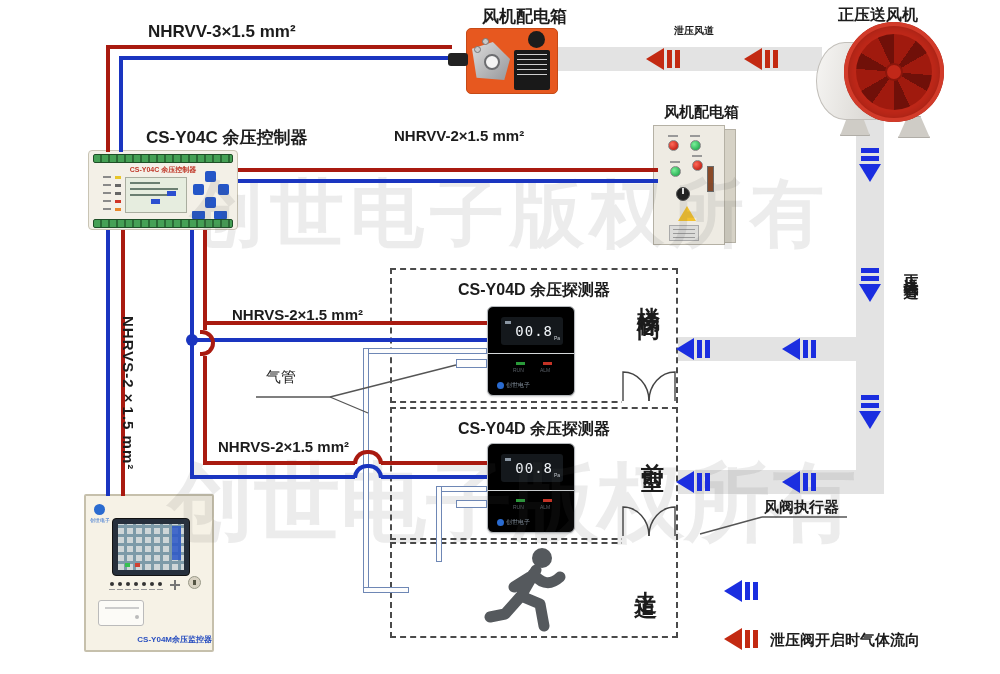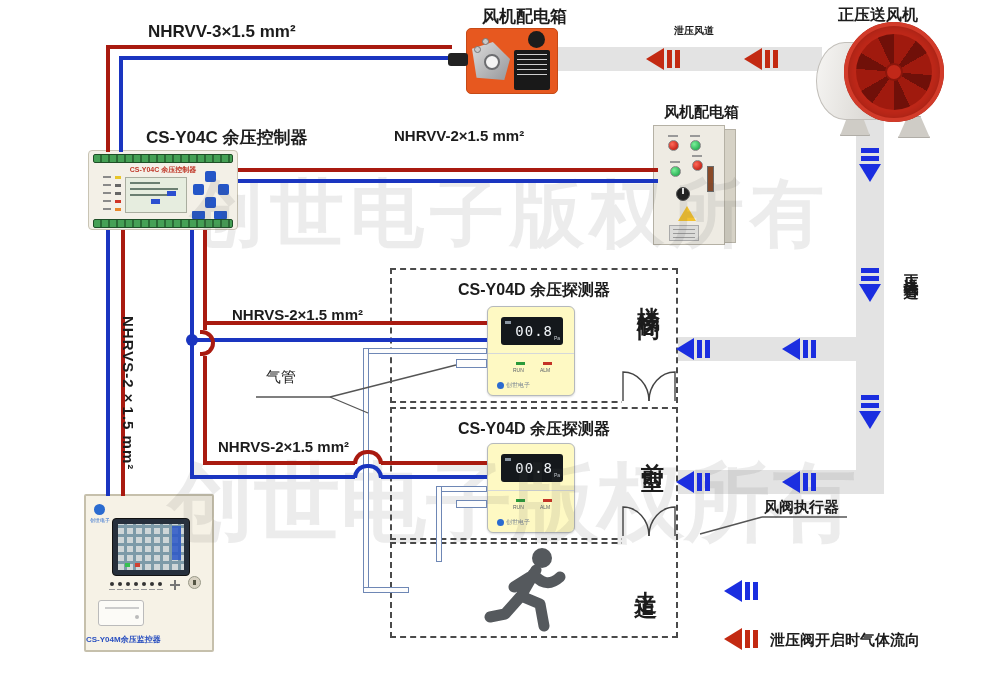--- a/index.html
+++ b/index.html
@@ -79,42 +79,42 @@
   .ctl-title { position:absolute; width:100%; text-align:center; font-size:7px; font-weight:bold; color:#c0392b; }
   .led-dash { position:absolute; width:8px; height:2px; background:#8a8a8a; }
   .led { position:absolute; width:6px; height:3px; }
   .lcd { position:absolute; background:#e6eddf; border:1px solid #a9ad9f; }
   .lcd i { display:block; height:2px; background:#6b7f72; margin:4px 4px 0 4px; }
   .chip { position:absolute; width:9px; height:5px; background:#2b4fd0; }
   .nbtn { position:absolute; width:11px; height:11px; background:#2456c8; border-radius:2px; }
   .rbtn { position:absolute; width:13px; height:8px; background:#2456c8; border-radius:1px; }
 
   
-  .det { background:#fef9c3; border:1px solid #b5b9bd; border-radius:6px; box-shadow:0 1px 2px rgba(0,0,0,.15); }
+  .det { background:#000000; border:1px solid #b5b9bd; border-radius:6px; box-shadow:0 1px 2px rgba(0,0,0,.15); }
   .det-lcd { position:absolute; left:13px; top:10px; width:62px; height:28px; background:#14181c; border-radius:3px; color:#f2f6fa; }
   .det-val { position:absolute; right:10px; top:6px; font-size:14px; font-family:"DejaVu Sans Mono",monospace; letter-spacing:1px; }
   .det-unit { position:absolute; right:3px; bottom:4px; font-size:5px; color:#cdd4da; }
   .det-mark { position:absolute; left:4px; top:4px; width:6px; height:3px; background:#8a96a2; }
   .det-div { position:absolute; left:0; top:46px; width:100%; height:1px; background:#d5d8da; }
   .det-led { position:absolute; width:9px; height:3px; }
   .det-ltx { position:absolute; font-size:5px; color:#5a6068; }
   .brand { position:absolute; display:flex; align-items:center; gap:2px; font-size:6px; color:#7c8894; }
   .brand b { width:7px; height:7px; border-radius:50%; background:#2a6bd0; display:inline-block; }
 
   
   .mon { background:#f6f2e6; border:2px solid #c6c0ac; border-radius:2px; }
   .mon-screen { position:absolute; background:#262f3c; border:1px solid #111; border-radius:4px; }
   .mon-grid { position:absolute; background:#7d9aa8;
               background-image:repeating-linear-gradient(0deg,transparent 0 6px,#7d9aa8 6px 9px),
                                repeating-linear-gradient(90deg,#cfd6d8 0 6px,#7d9aa8 6px 9px); }
   .mini { position:absolute; }
   .mon-led { position:absolute; width:4px; height:4px; border-radius:50%; background:#333; }
   .mon-dash { position:absolute; width:6px; height:1px; background:#999; }
   .printer { position:absolute; background:#fcfbf7; border:1px solid #bbb; border-radius:3px; }
-  .mon-title { position:absolute; width:100%; text-align:left; font-size:8px; font-weight:bold; color:#2a50c0; }
+  .mon-title { position:absolute; width:100%; text-align:right; font-size:8px; font-weight:bold; color:#2a50c0; }
   .mon-brand { position:absolute; font-size:5px; color:#2a6bd0; }
 
   svg.annot { position:absolute; left:0; top:0; z-index:6; }
 
   .legend-item { position:absolute; z-index:7; font-weight:bold; font-size:15px; color:#1c1c1c; white-space:nowrap; }
 </style>
 </head>
 <body>
 
 <div id="canvas">

